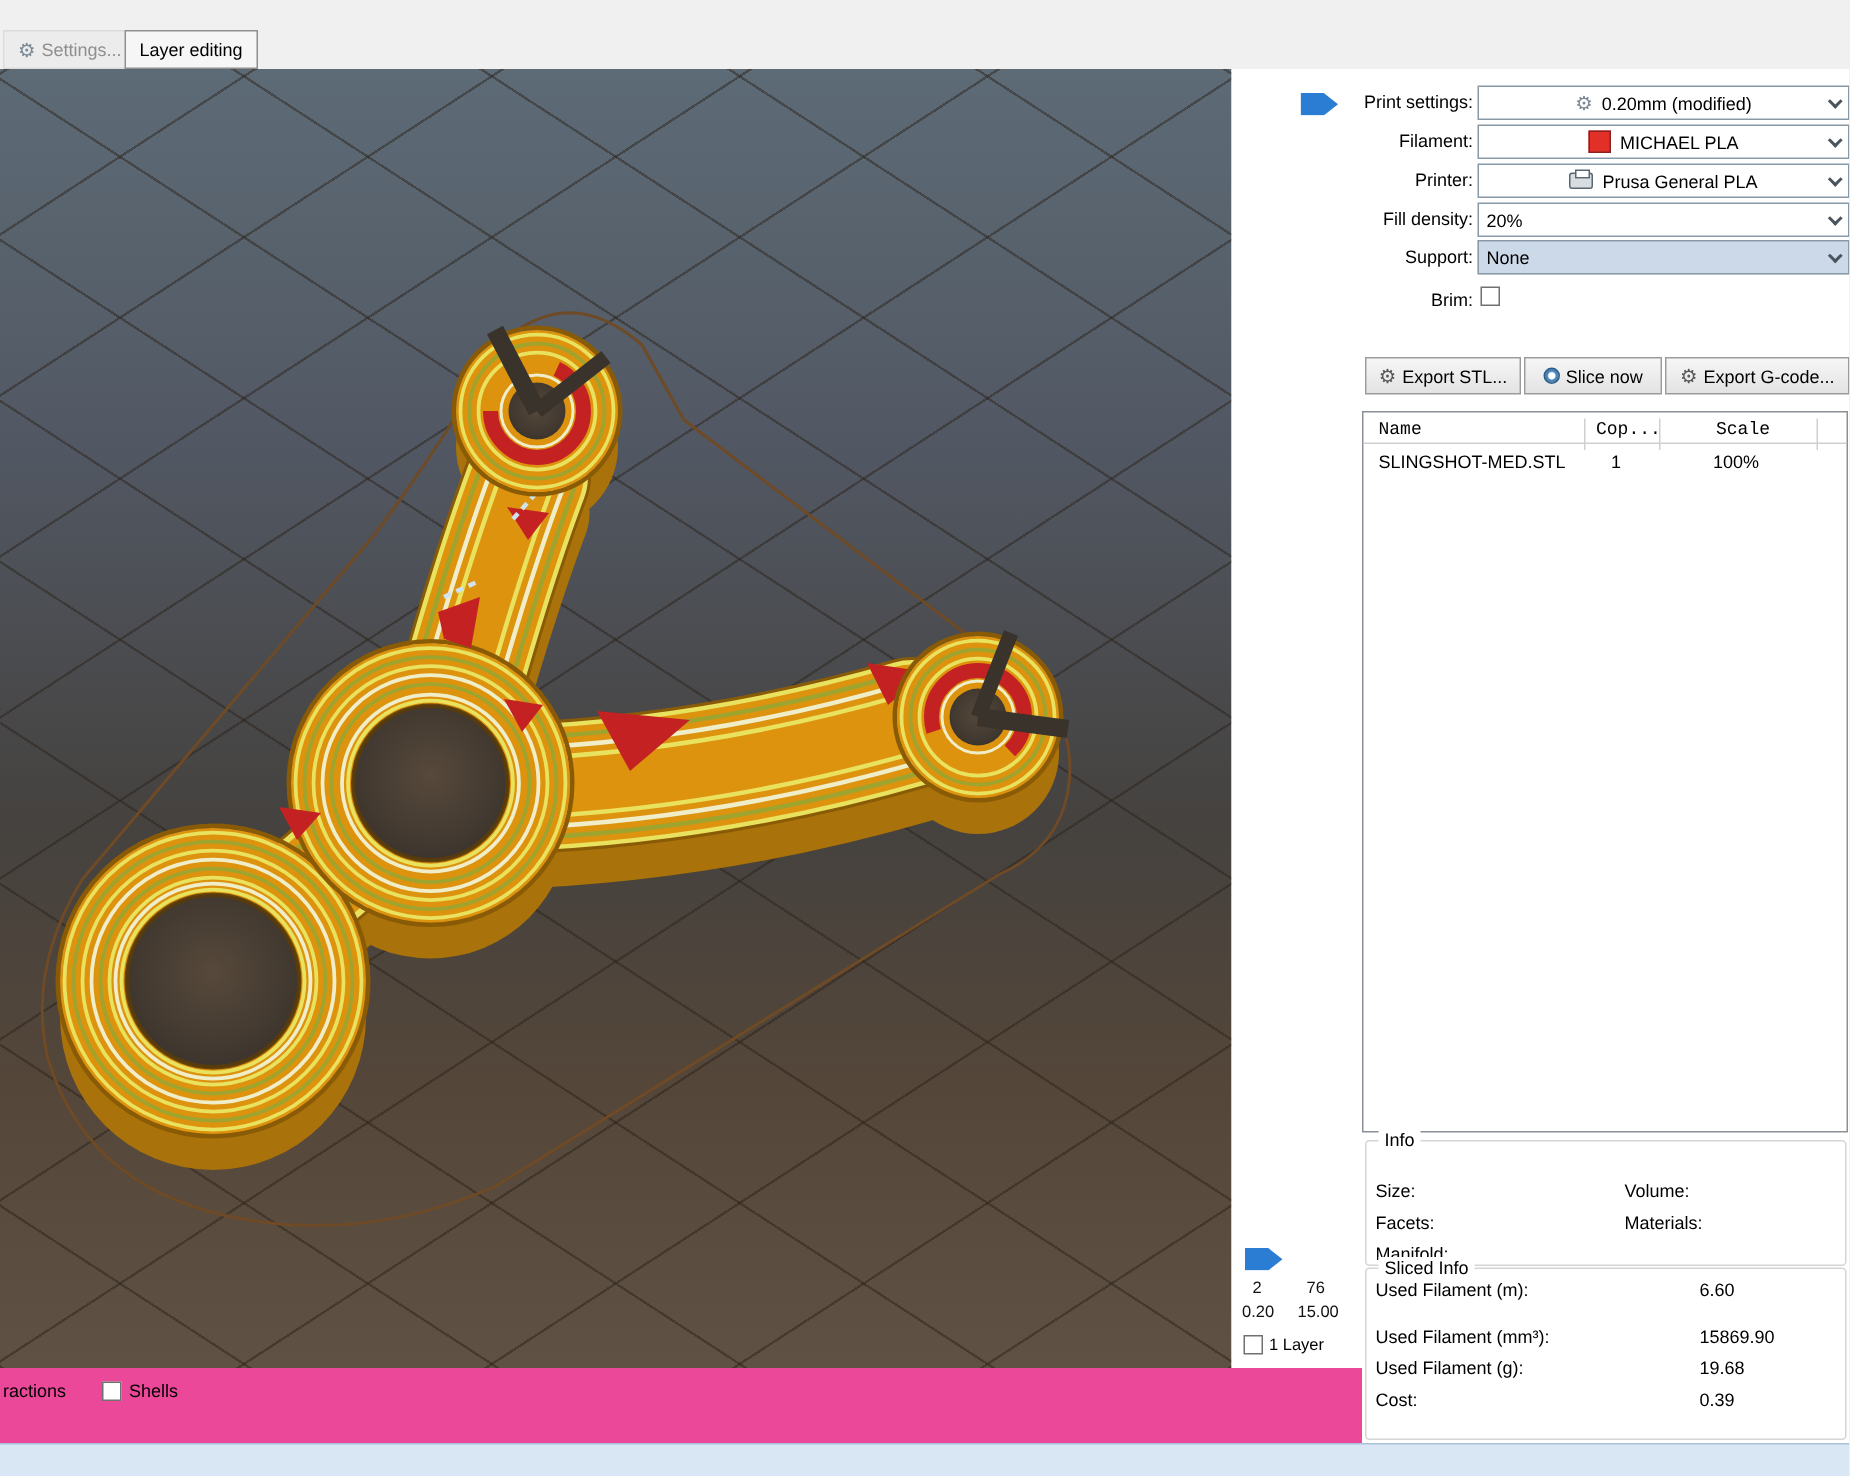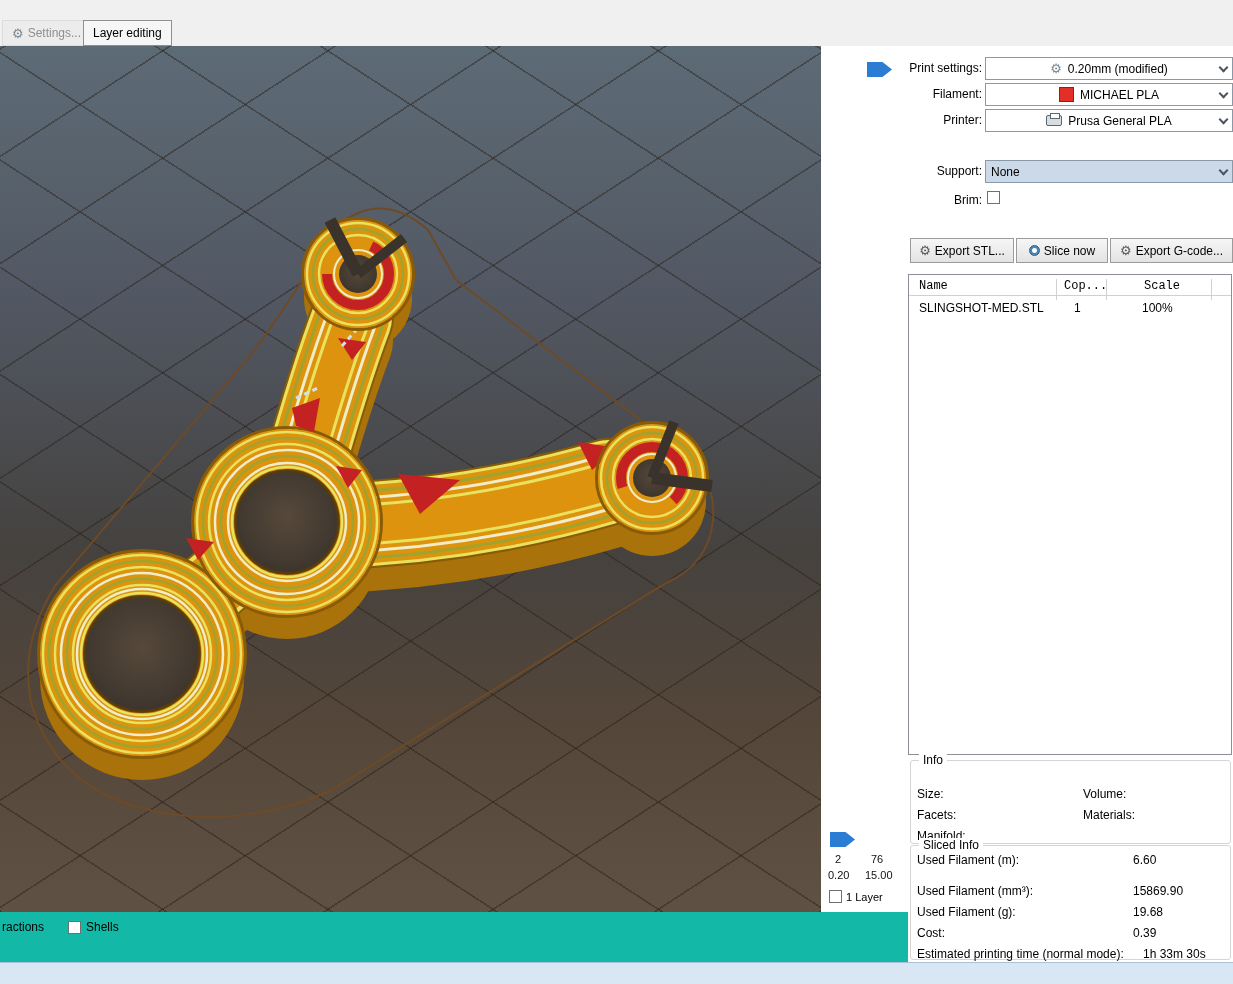--- a/index.html
+++ b/index.html
@@ -66,21 +66,21 @@
 
   
   .gbox { position:absolute; border:1px solid #d5d5d5; border-radius:3px; background:#fff; }
   .gtitle { position:absolute; top:-8px; left:8px; background:#fff; padding:0 4px; }
   .grow { position:absolute; left:0; width:100%; height:16px; }
   .grow .gl { position:absolute; left:6px; }
   .grow .gl2 { position:absolute; left:172px; }
   .grow .gv { position:absolute; left:222px; }
 
   
-  .bottom-toolbar { position:absolute; left:0; top:912px; width:908px; height:50px; background:#14b8a6; }
+  .bottom-toolbar { position:absolute; left:0; top:912px; width:908px; height:50px; background:#ec4899; }
   .bt-item { position:absolute; top:8px; display:flex; align-items:center; gap:5px; }
   .statusbar { position:absolute; left:0; top:962px; width:1233px; height:22px;
     background:#d9e6f4; border-top:1px solid #a9c0d8; }
 </style>
 </head>
 <body>
 
 <div class="app">
 
   <div class="tabbar">
@@ -254,20 +254,27 @@
 
     <div class="prow" style="top:63px;">
       <span class="plabel">Printer:</span>
       <div class="combo">
         <span class="printer-ico"></span>
         <span>Prusa General PLA</span>
         <span class="arrow"></span>
       </div>
     </div>
 
+    <div class="prow" style="top:89px;">
+      <span class="plabel">Fill density:</span>
+      <div class="combo left">
+        <span>20%</span>
+        <span class="arrow"></span>
+      </div>
+    </div>
 
     <div class="prow" style="top:143px;">
       <span class="plabel">Brim:</span>
       <span class="cb" style="position:absolute; left:79px; top:2px;"></span>
     </div>
 
     <div class="prow" style="top:114px;">
       <span class="plabel">Support:</span>
       <div class="combo left combo-highlight">
         <span>None</span>
@@ -332,24 +339,20 @@
         <span class="gv">15869.90</span>
       </div>
       <div class="grow" style="top:59px;">
         <span class="gl">Used Filament (g):</span>
         <span class="gv">19.68</span>
       </div>
       <div class="grow" style="top:80px;">
         <span class="gl">Cost:</span>
         <span class="gv">0.39</span>
       </div>
-      <div class="grow" style="top:101px;">
-        <span class="gl">Estimated printing time (normal mode):</span>
-        <span class="gv" style="left:232px;">1h 33m 30s</span>
-      </div>
     </div>
   </div>
 
   <div class="bottom-toolbar">
     <div class="bt-item" style="left:2px;">
       <span>ractions</span>
     </div>
     <div class="bt-item" style="left:68px;">
       <span class="cb"></span>
       <span>Shells</span>

